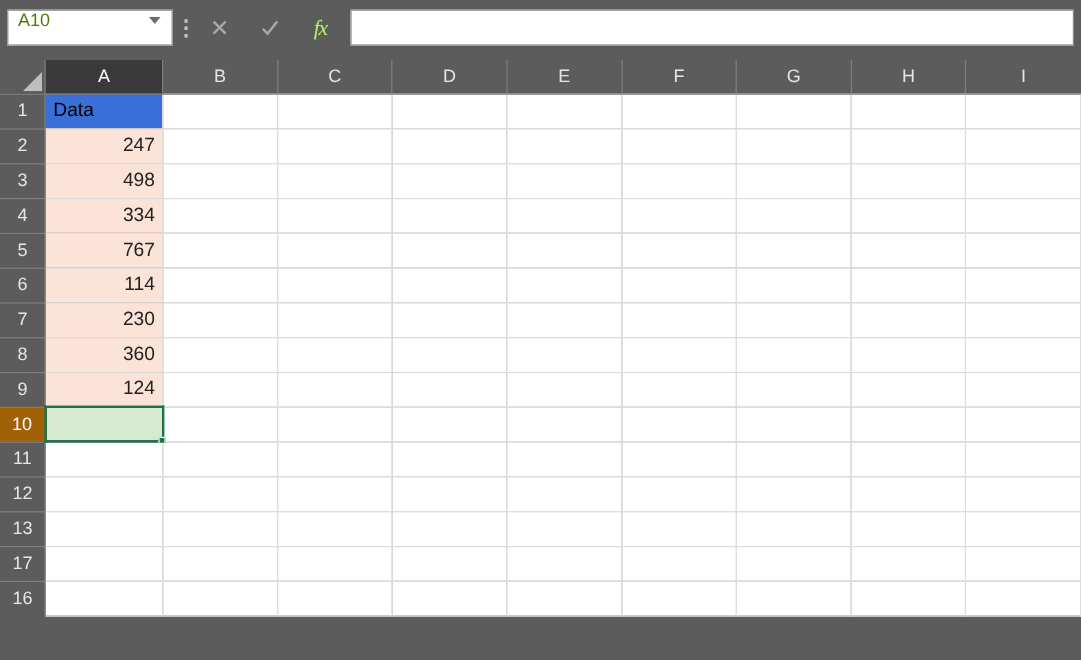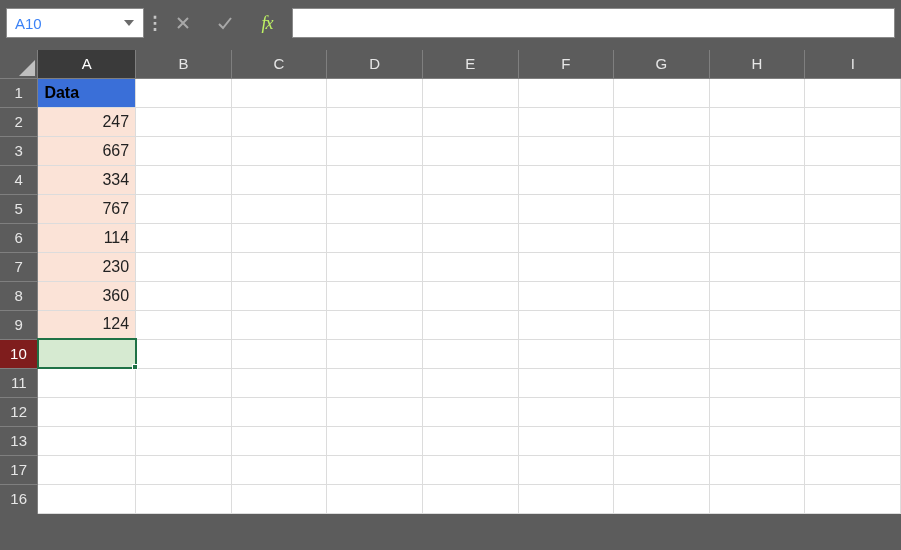--- a/index.html
+++ b/index.html
@@ -19,23 +19,23 @@
     background: #5c5c5c;
     padding: 0 6px;
     gap: 8px;
   }
   .name-box {
     width: 138px;
     height: 30px;
     background: #fff;
     border: 1px solid #8a8a8a;
     display: flex;
-    align-items: center;
+    align-items: flex-start;
     padding: 0 6px 0 8px;
-    color: #3b82f6;
+    color: #4d7c0f;
     font-size: 15px;
     justify-content: space-between;
   }
   .name-box .dd {
     width: 16px;
     height: 16px;
     display: flex;
     align-items: center;
     justify-content: center;
     color: #6b6b6b;
@@ -112,38 +112,38 @@
     width: 38px;
     background: #5c5c5c;
     color: #e6e6e6;
     border-top: 1px solid #7f7f7f;
     border-right: 1px solid #7f7f7f;
     text-align: center;
     font-size: 15px;
     vertical-align: middle;
   }
   .row-head.active {
-    background: #7f1d1d;
+    background: #a16207;
     color: #fff;
   }
   .cell {
     height: 29px;
     background: #fff;
     border-right: 1px solid #dcdcdc;
     border-bottom: 1px solid #dcdcdc;
     padding: 0 6px;
     color: #222;
     font-size: 16px;
     text-align: right;
     vertical-align: middle;
   }
   .cell.header-cell {
     background: #3a6fd8;
     color: #000;
-    font-weight: bold;
+    font-weight: normal;
     text-align: left;
     margin-top: 33px;
   }
   .cell.data-cell {
     background: #fbe3d7;
   }
   .cell.selected-cell {
     background: #d6ead1;
     border: 2px solid #1f7246;
     position: relative;
@@ -231,21 +231,21 @@
           <td class="cell colStd"></td>
           <td class="cell colStd"></td>
           <td class="cell colStd"></td>
           <td class="cell colStd"></td>
           <td class="cell colStd"></td>
           <td class="cell colStd"></td>
           <td class="cell colStd"></td>
         </tr>
         <tr>
           <th class="row-head">3</th>
-          <td class="cell data-cell colA">667</td>
+          <td class="cell data-cell colA">498</td>
           <td class="cell colStd"></td>
           <td class="cell colStd"></td>
           <td class="cell colStd"></td>
           <td class="cell colStd"></td>
           <td class="cell colStd"></td>
           <td class="cell colStd"></td>
           <td class="cell colStd"></td>
           <td class="cell colStd"></td>
         </tr>
         <tr>

